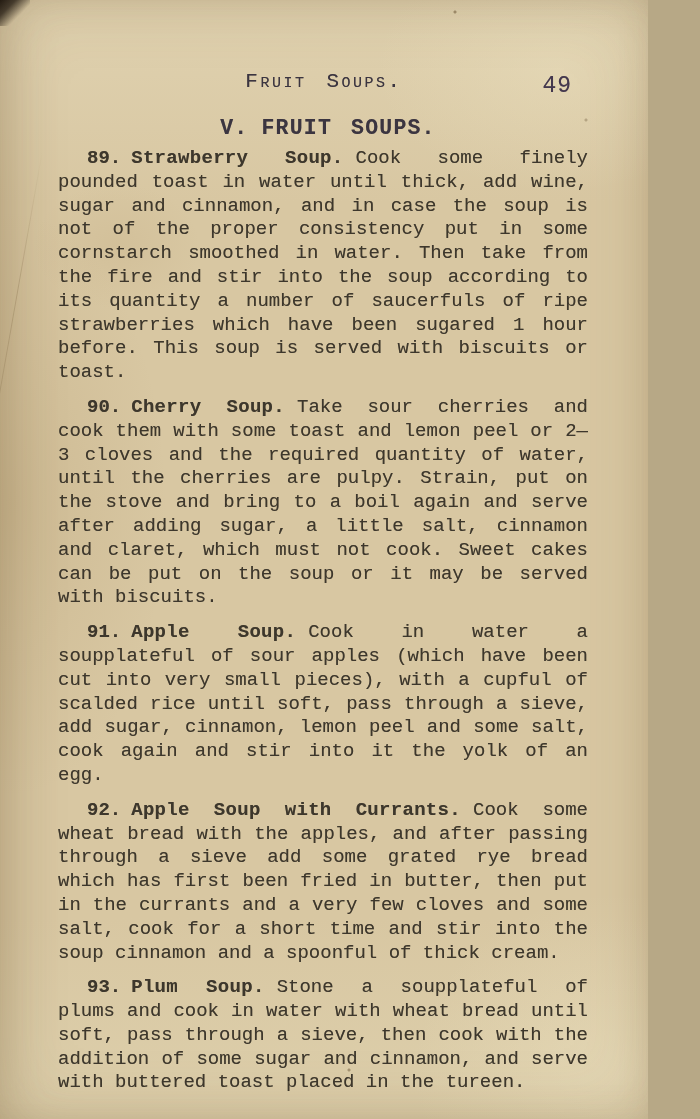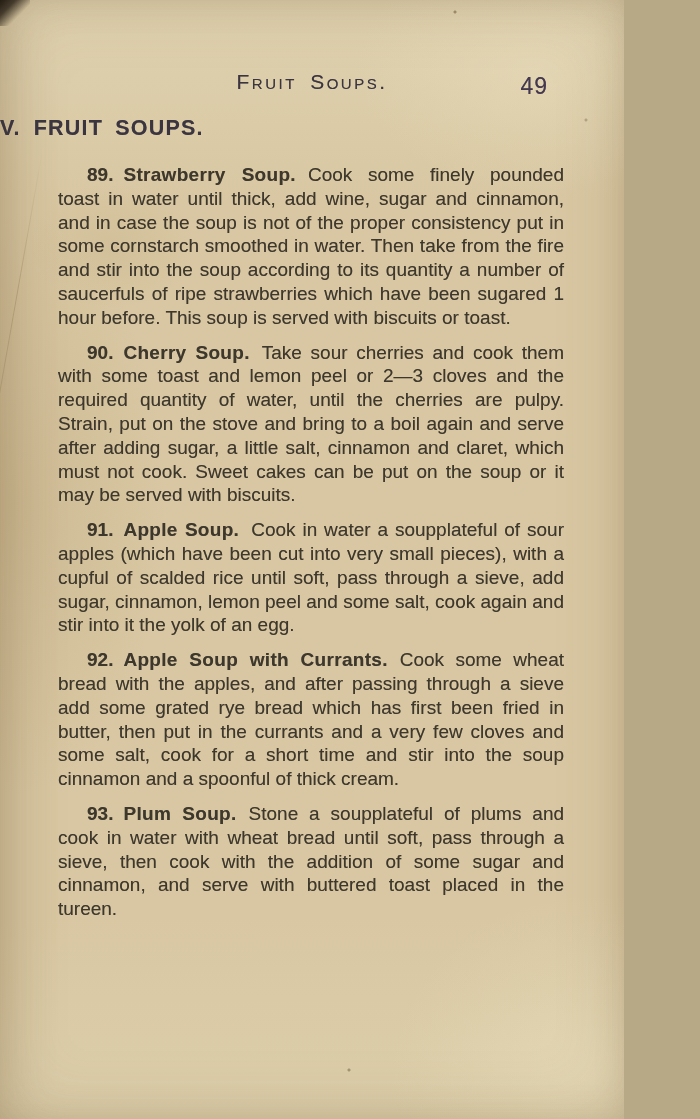--- a/index.html
+++ b/index.html
@@ -6,38 +6,39 @@
     --paper:#d8c7a2;
     --ink:#3d372c;
     --heading-ink:#3b3540;
     --pagenum-ink:#44384e;
   }
   html,body{margin:0;padding:0;background:#b7a886;}
   .scan{
     position:relative;
     width:624px;height:1119px;
     overflow:hidden;
-    font-family:Liberation Sans, sans-serif;
+    font-family:Liberation Mono, monospace;
     color:var(--ink);
     background:
       
       radial-gradient(circle 2px at 650px 374px, rgba(70,60,48,.75) 0 1.4px, transparent 2px),
       radial-gradient(circle 2px at 455px 12px, rgba(110,90,60,.55) 0 1px, transparent 2px),
       radial-gradient(circle 2px at 349px 1070px, rgba(110,90,60,.5) 0 1px, transparent 2px),
       radial-gradient(circle 2px at 586px 120px, rgba(120,100,70,.4) 0 1px, transparent 2px),
       
       radial-gradient(ellipse 260px 180px at 86% 6%, rgba(238,228,195,.35), transparent 70%),
       radial-gradient(ellipse 300px 260px at 96% 96%, rgba(240,230,198,.38), transparent 70%),
       radial-gradient(ellipse 220px 420px at 2% 45%, rgba(150,120,72,.16), transparent 70%),
       radial-gradient(ellipse 120px 90px at 18% 22%, rgba(160,128,78,.10), transparent 70%),
       linear-gradient(180deg,#e0d2b0 0%, var(--paper) 18%, var(--paper) 82%, #ddcfab 100%);
     box-shadow:
       inset 0 0 70px rgba(110,85,45,.18),
       inset 22px 0 55px -24px rgba(105,82,45,.30),
       inset -14px 0 40px -24px rgba(105,82,45,.20);
+    padding-left: 24px;
   }
   .corner-shadow{
     position:absolute;top:0;left:0;width:30px;height:26px;
     background:linear-gradient(135deg, rgba(28,20,12,.95) 0%, rgba(28,20,12,.75) 28%, rgba(28,20,12,0) 62%);
   }
   .crease{
     position:absolute;top:150px;left:42px;width:1px;height:470px;
     background:linear-gradient(180deg, transparent, rgba(120,98,62,.28) 30%, rgba(120,98,62,.18) 70%, transparent);
     transform:rotate(10deg);transform-origin:top left;
   }
@@ -49,30 +50,30 @@
     color:var(--heading-ink);
     text-shadow:0 0 .5px rgba(59,53,64,.5);
   }
   .page-num{
     position:absolute;top:73px;right:76px;
     font-size:23px;letter-spacing:1px;
     color:var(--pagenum-ink);
     text-shadow:0 0 .5px rgba(68,56,78,.5);
   }
   .section-heading{
-    position:absolute;top:116px;left:0;right:0;margin:0;
-    text-align:left;
+    position:absolute;top:116px;left:8px;right:0;margin:0;
+    text-align:center;
     font-size:21.5px;font-weight:bold;
     letter-spacing:1.2px;word-spacing:5px;
     color:var(--heading-ink);
     text-shadow:0 0 .5px rgba(59,53,64,.45);
   }
   .section-heading .sec-num{margin-right:13px;}
   .content{
-    position:absolute;top:163px;left:0;right:0;
+    position:absolute;top:147px;left:0;right:0;
     padding:0 60px 0 58px;
     font-size:19px;line-height:23.8px;
     text-shadow:0 0 .5px rgba(61,55,44,.45);
   }
   p.recipe-par{
     margin:0;
     text-indent:29px;
     text-align:justify;
   }
   .recipe{margin-top:11px;}

